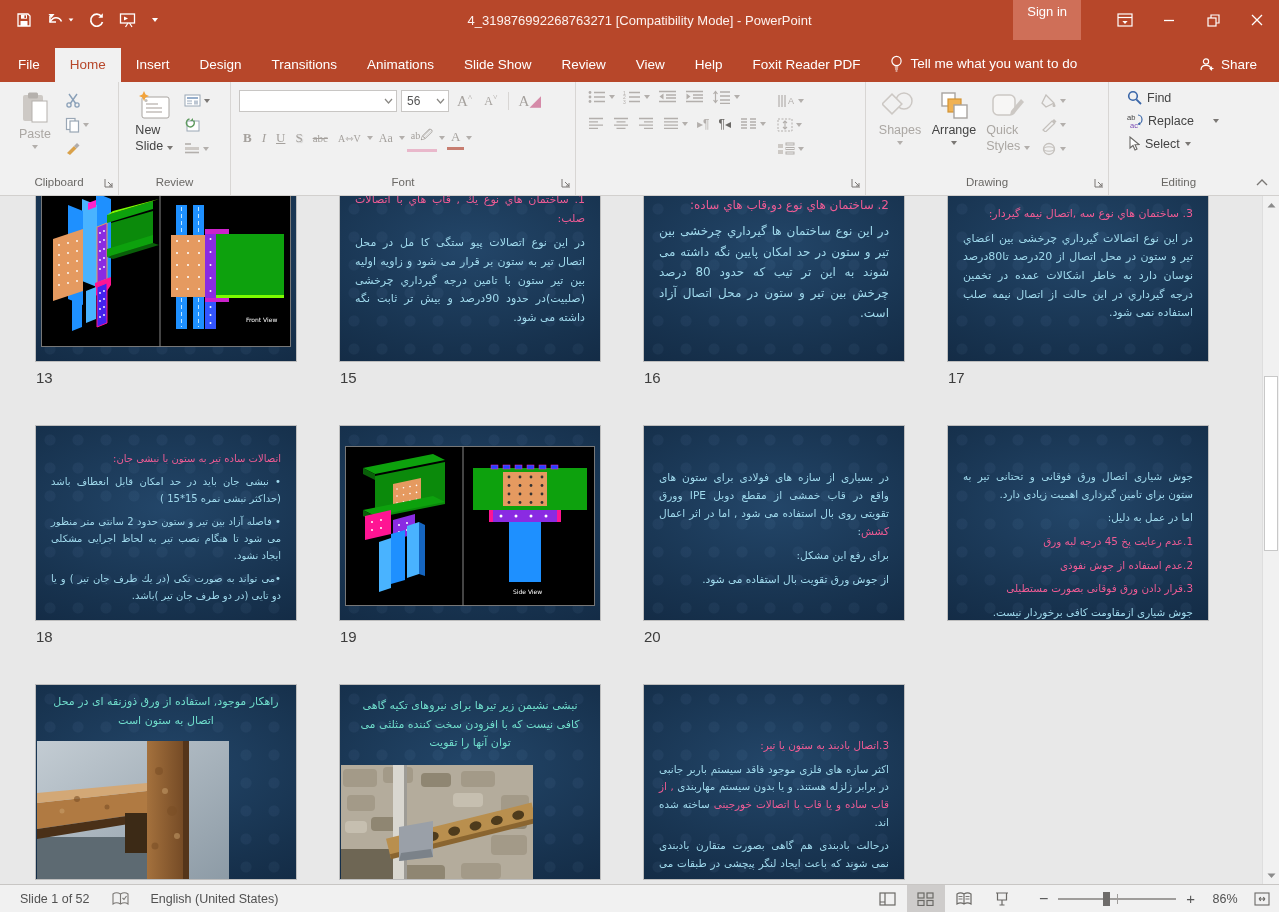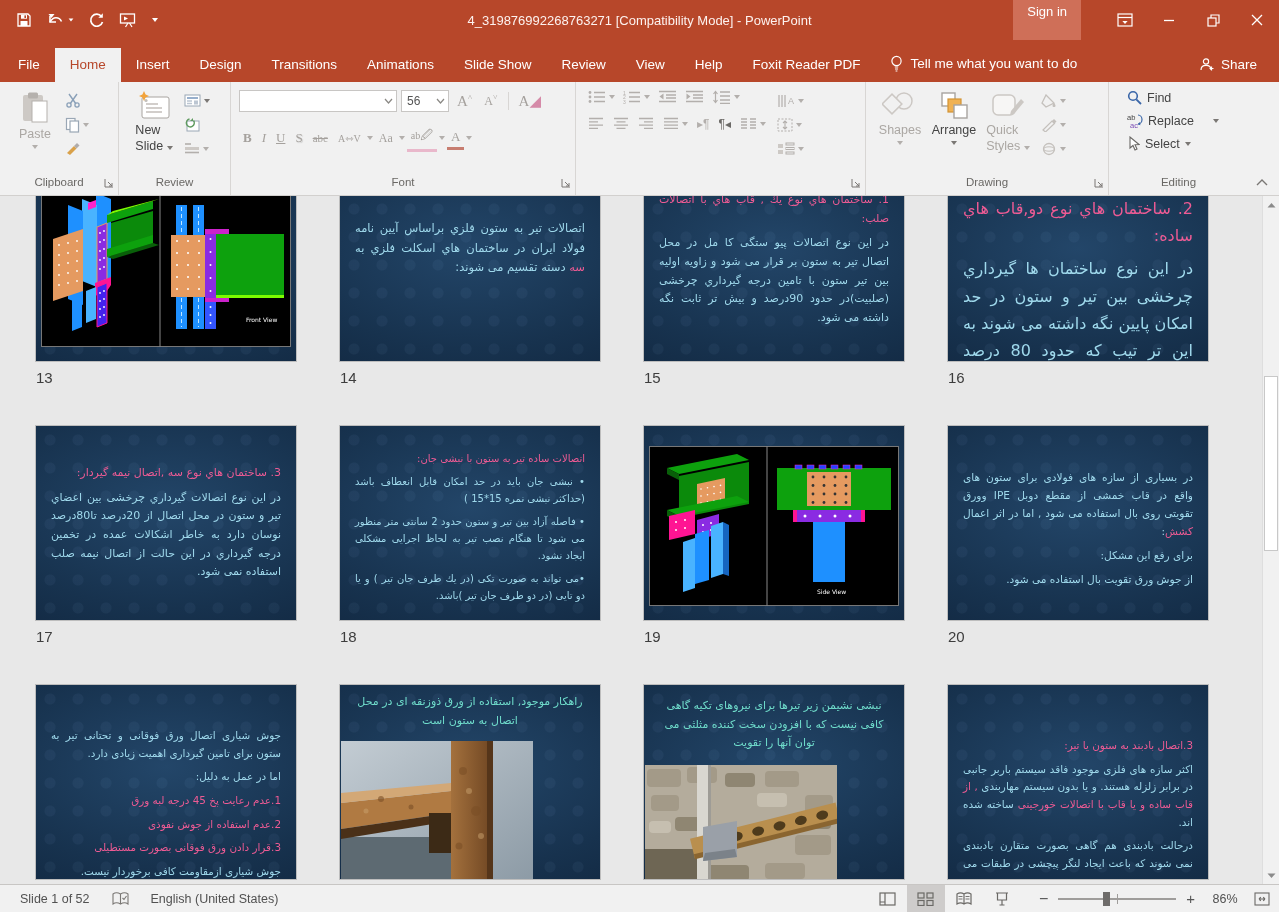--- a/index.html
+++ b/index.html
@@ -623,38 +623,30 @@
                 <circle cx="169.5" cy="136" r="1"></circle>
               </g>
   <text x="205" y="135" font-size="6" fill="#fff" font-family="DejaVu Sans">Front View</text>
             </svg>
           </div>
         </div>
         <div class="num">13</div>
       </div>
       <div class="cell">
         <div class="thumb">
-          <div class="sbody" style="padding-top: 52px; font-size: 11.5px;">
-            <p><span class="c-blue">اتصالات تیر به ستون فلزي براساس آیین نامه فولاد ایران در ساختمان هاي اسکلت فلزي به </span><span class="c-pink">سه</span><span class="c-blue"> دسته تقسیم می شوند:</span></p>
-          </div>
-        </div>
-        <div class="num">14</div>
-      </div>
-      <div class="cell">
-        <div class="thumb">
           <div class="sbody" style="padding-top: 24px; font-size: 11px;">
             <p><span class="c-pink">1. ساختمان هاي نوع یك , قاب هاي با اتصالات صلب:</span></p>
             <p><span class="c-blue">در این نوع اتصالات پیو ستگی کا مل در محل اتصال تیر به ستون بر قرار می شود و زاویه اولیه بین تیر ستون با تامین درجه گیرداري چرخشی (صلبیت)در حدود 90درصد و بیش تر ثابت نگه داشته می شود.</span></p>
           </div>
         </div>
         <div class="num">15</div>
       </div>
       <div class="cell">
         <div class="thumb">
-          <div class="sbody" style="padding-top: 28px; font-size: 16px;">
+          <div class="sbody" style="padding-top: 28px; font-size: 12px;">
             <p><span class="c-pink">2. ساختمان هاي نوع دو,قاب هاي ساده:</span></p>
             <p><span class="c-blue">در این نوع ساختمان ها گیرداري چرخشی بین تیر و ستون در حد امکان پایین نگه داشته می شوند به این تر تیب که حدود 80 درصد چرخش بین تیر و ستون در محل اتصال آزاد است.</span></p>
           </div>
         </div>
         <div class="num">16</div>
       </div>
       <div class="cell">
         <div class="thumb">
           <div class="sbody" style="padding-top: 38px; font-size: 11px;">
             <p><span class="c-pink">3. ساختمان هاي نوع سه ,اتصال نیمه گیردار:</span></p>

